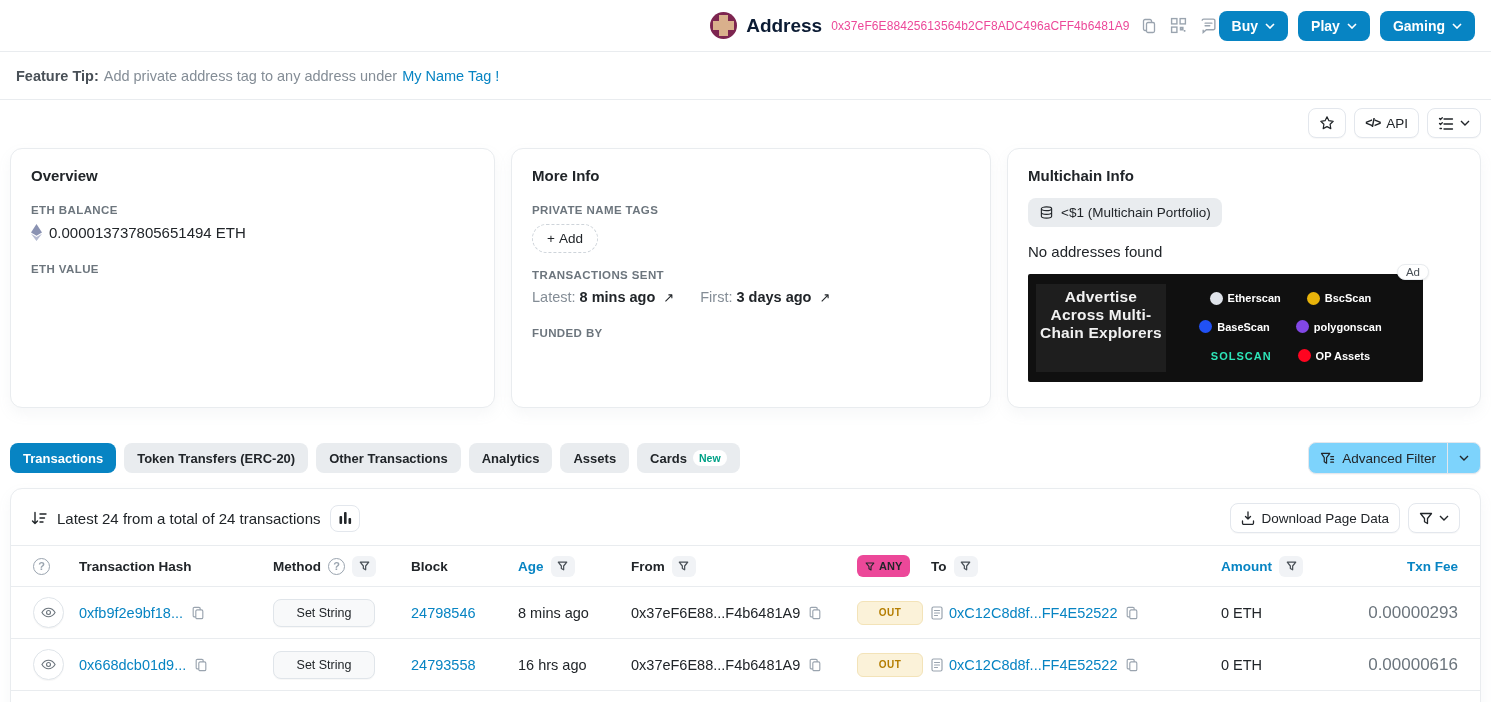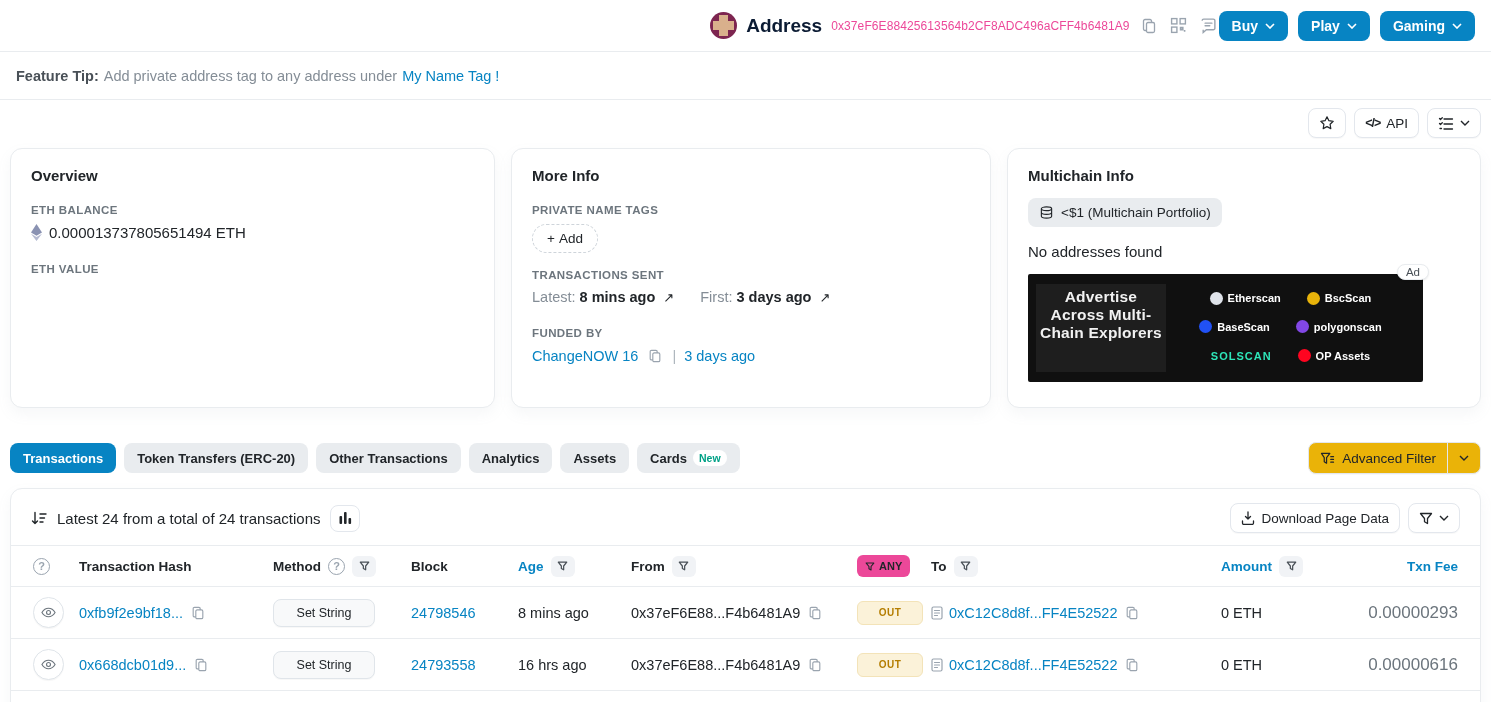--- a/index.html
+++ b/index.html
@@ -79,21 +79,21 @@
   .ad-logo.solscan{color:#2ee5b9;letter-spacing:1px}
 
   
   .tabsrow{display:flex;align-items:center;justify-content:space-between;padding:34px 10px 14px}
   .tabs{display:flex;gap:8px}
   .tab{background:var(--pillbg);border-radius:8px;height:30px;padding:0 13px;font-size:13px;
     font-weight:bold;color:#212529;display:flex;align-items:center;gap:6px}
   .tab.active{background:var(--accent);color:#fff}
   .new-badge{background:#fff;color:#00a186;font-size:10.5px;font-weight:bold;border-radius:8px;
     padding:2px 6px}
-  .advfilter{display:flex;height:32px;border:1px solid #e3e7ed;border-radius:8px;background:#eab308;
+  .advfilter{display:flex;height:32px;border:1px solid #e3e7ed;border-radius:8px;background:#7dd3fc;
     overflow:hidden;box-shadow:0 1px 1px rgba(0,0,0,.03)}
   .advfilter .seg{display:flex;align-items:center;gap:7px;padding:0 11px;font-size:13.5px;color:#212529}
   .advfilter .seg+.seg{border-left:1px solid #e3e7ed}
 
   
   .tablecard{margin:0 10px;background:#fff;border:1px solid var(--border);
     border-radius:12px 12px 0 0;box-shadow:0 6px 14px rgba(140,152,164,.08);min-height:230px}
   .table-top{display:flex;align-items:center;justify-content:space-between;padding:14px 20px 12px}
   .summary{display:flex;align-items:center;gap:10px;font-size:15px;color:#212529}
   .chartbtn{border:1px solid #e3e7ed;border-radius:8px;height:27px;width:30px;display:flex;
@@ -239,31 +239,20 @@
         <a class="ext-arrow">↗</a>
       </span>
       <span>
         <span class="sent-label">First:</span>
         <span class="sent-strong">3 days ago</span>
         <a class="ext-arrow">↗</a>
       </span>
     </div>
     <div class="spacer18"></div>
     <div class="caplabel">FUNDED BY</div>
-    <div class="funded-line">
-      <a>ChangeNOW 16</a>
-      <button class="iconbtn" style="color:#9aa4af">
-        <svg width="14" height="14" viewBox="0 0 16 16">
-            <rect x="5.5" y="4.5" width="8" height="10" rx="1.5" fill="none" stroke="currentColor" stroke-width="1.3"></rect>
-            <path d="M10.5 4.5V3A1.5 1.5 0 0 0 9 1.5H4A1.5 1.5 0 0 0 2.5 3v8A1.5 1.5 0 0 0 4 12.5h1.5" fill="none" stroke="currentColor" stroke-width="1.3"></path>
-          </svg>
-      </button>
-      <span class="funded-sep">|</span>
-      <a>3 days ago</a>
-    </div>
   </section>
 
   <section class="card card-multichain">
     <h2 class="card-title" style="margin-bottom:14px">Multichain Info</h2>
     <button class="mc-badge">
       <svg width="15" height="14" viewBox="0 0 16 15" fill="none" stroke="#212529" stroke-width="1.2">
           <ellipse cx="8" cy="3" rx="5.5" ry="2"></ellipse>
           <path d="M2.5 3v4c0 1.1 2.5 2 5.5 2s5.5-.9 5.5-2V3M2.5 7v4c0 1.1 2.5 2 5.5 2s5.5-.9 5.5-2V7"></path>
         </svg>
       <span>&lt;$1 (Multichain Portfolio)</span>

